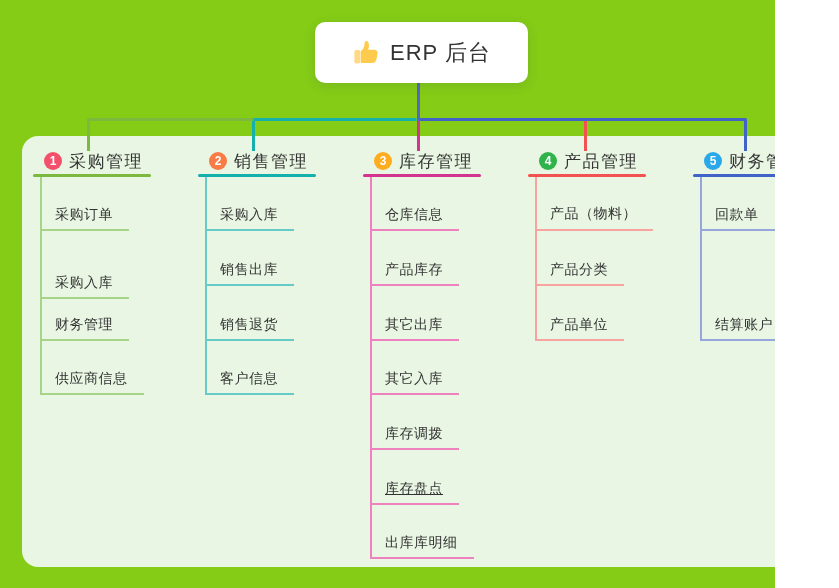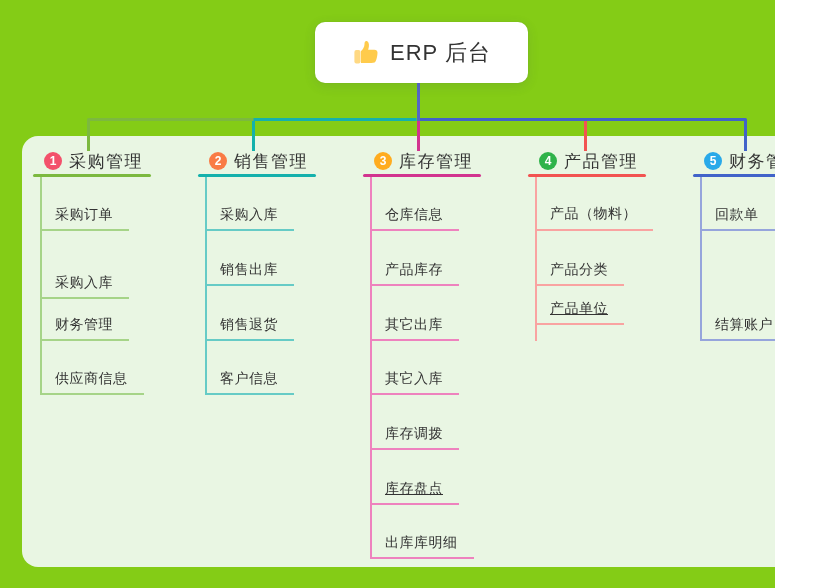--- a/index.html
+++ b/index.html
@@ -159,21 +159,21 @@
       </div>
       <div class="branch" style="left: 528px;">
         <div class="branch-heading">
           <span class="badge" style="background: rgb(47, 179, 74);">4</span>
           <span class="branch-label">产品管理</span>
         </div>
         <div class="heading-rule" style="background: rgb(242, 83, 81);"></div>
         <div class="child-vline" style="top: 177px; height: 164px; background: rgb(249, 163, 161);"></div>
         <div class="child-node" style="top: 204px; border-bottom: 2px solid rgb(249, 163, 161); font-family: Liberation Mono, monospace;">产品（物料）</div>
         <div class="child-node" style="top: 259px; border-bottom: 2px solid rgb(249, 163, 161);">产品分类</div>
-        <div class="child-node" style="top: 298px; border-bottom: 2px solid rgb(249, 163, 161); text-decoration: underline;">产品单位</div>
+        <div class="child-node" style="top: 314px; border-bottom: 2px solid rgb(249, 163, 161);">产品单位</div>
       </div>
       <div class="branch" style="left: 693px;">
         <div class="branch-heading">
           <span class="badge" style="background: rgb(41, 169, 233);">5</span>
           <span class="branch-label">财务管理</span>
         </div>
         <div class="heading-rule" style="background: rgb(65, 99, 201);"></div>
         <div class="child-vline" style="top: 177px; height: 164px; background: rgb(150, 165, 220);"></div>
         <div class="child-node" style="top: 204px; border-bottom: 2px solid rgb(150, 165, 220);">回款单</div>
         <div class="child-node" style="top: 314px; border-bottom: 2px solid rgb(150, 165, 220);">结算账户</div>

